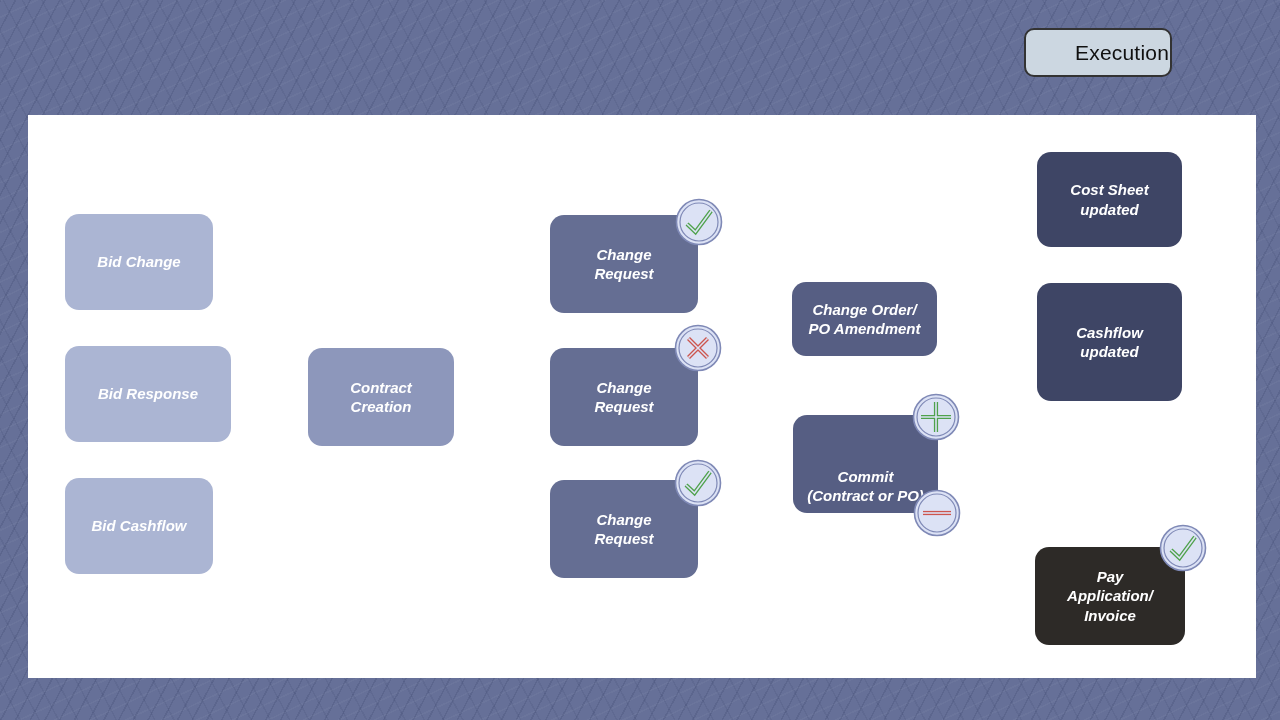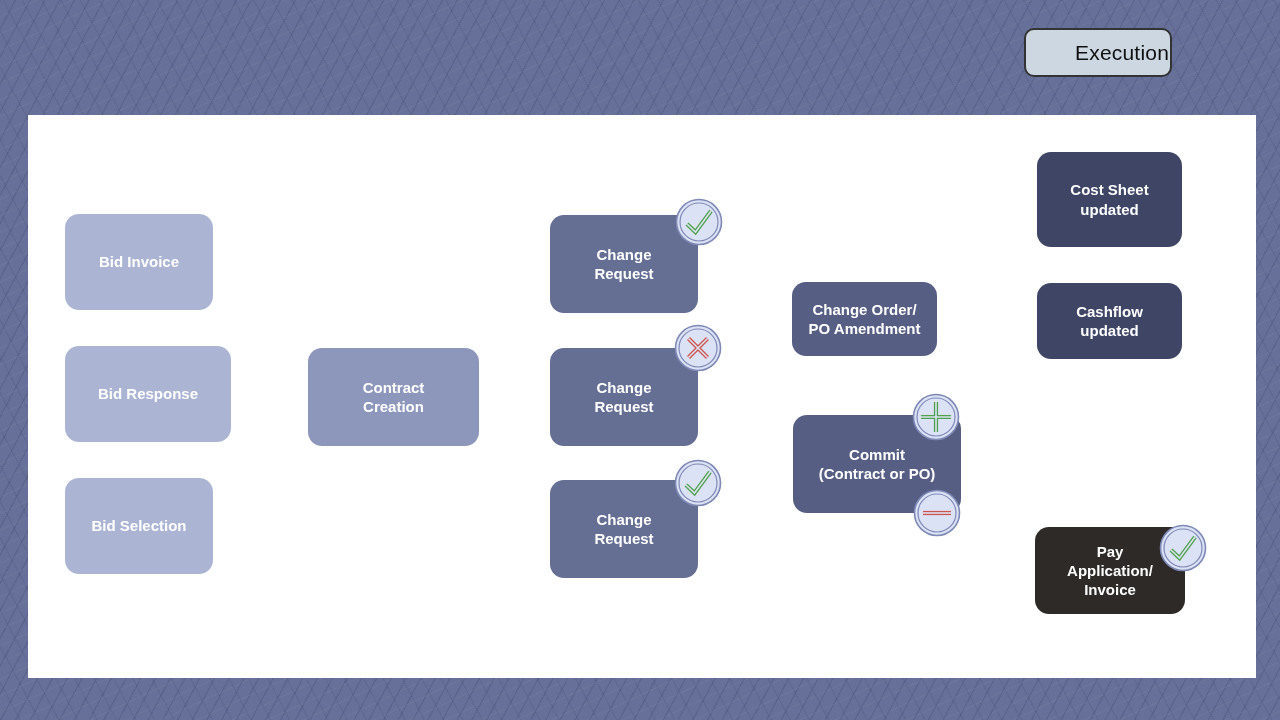--- a/index.html
+++ b/index.html
@@ -22,39 +22,40 @@
     position:absolute;left:28px;top:115px;width:1228px;height:563px;
     background:var(--canvas,#ffffff);
   }
   .connectors{position:absolute;left:0;top:0;width:1228px;height:563px;z-index:1;}
   .connectors path{fill:none;}
   .node{
     position:absolute;z-index:2;border-radius:14px;box-sizing:border-box;
     display:flex;align-items:center;justify-content:center;text-align:center;
     color:#ffffff;font-size:15px;font-weight:600;line-height:1.28;white-space:pre-line;
     padding:8px;
+    font-style:italic;
   }
   .tone-light{background:var(--node_light,#abb5d3);}
   .tone-medium{background:var(--node_medium,#8d97bb);}
   .tone-dark{background:var(--node_dark,#656e93);justify-content:center;}
   .tone-darker{background:var(--node_darker,#565e83);}
   .tone-navy{background:var(--node_navy,#3e4565);}
   .tone-black{background:var(--node_black,#2d2a27);}
   .p-bidreq{left:37px;top:99px;width:148px;height:96px;}
   .p-bidres{left:37px;top:231px;width:166px;height:96px;}
   .p-bidsel{left:37px;top:363px;width:148px;height:96px;}
-  .p-contract{left:280px;top:233px;width:171px;height:98px;}
+  .p-contract{left:280px;top:233px;width:146px;height:98px;}
   .p-cr1{left:522px;top:100px;width:148px;height:98px;}
   .p-cr2{left:522px;top:233px;width:148px;height:98px;}
   .p-cr3{left:522px;top:365px;width:148px;height:98px;}
   .p-co{left:764px;top:167px;width:145px;height:74px;}
-  .p-commit{left:765px;top:300px;width:168px;height:98px;}
+  .p-commit{left:765px;top:300px;width:145px;height:98px;align-items:flex-end;}
   .p-cost{left:1009px;top:37px;width:145px;height:95px;}
-  .p-cash{left:1009px;top:168px;width:145px;height:76px;}
-  .p-pay{left:1007px;top:412px;width:150px;height:87px;justify-content:center;}
+  .p-cash{left:1009px;top:168px;width:145px;height:118px;}
+  .p-pay{left:1007px;top:432px;width:150px;height:98px;justify-content:center;}
   .badge{position:absolute;z-index:3;width:48px;height:48px;}
   .b-cr1{left:647px;top:83px;}
   .b-cr2{left:646px;top:209px;}
   .b-cr3{left:646px;top:344px;}
   .b-plus{left:884px;top:278px;}
   .b-minus{left:885px;top:374px;}
   .b-pay{left:1131px;top:409px;}
   .badge svg{display:block;width:48px;height:48px;}
   .badge .disc{fill:var(--badge_fill,#dce2f5);stroke:var(--badge_ring,#7f89b6);stroke-width:1.6px;}
   .badge .ring{fill:none;stroke:var(--badge_ring,#7f89b6);stroke-width:1.2px;}
@@ -108,27 +109,27 @@
         <path d="M1166 207 L1155 216 L1166 225"></path>
       </g>
     </defs>
     <use href="#dk" class="wide dark"></use>
     <use href="#dk" class="thin"></use>
     <use href="#gr" class="wide green"></use>
     <use href="#gr" class="thin"></use>
   </svg>
 
   <div class="node tone-light p-bidreq">
-    <span>Bid Invoice</span>
+    <span>Bid Change</span>
   </div>
   <div class="node tone-light p-bidres">
     <span>Bid Response</span>
   </div>
   <div class="node tone-light p-bidsel">
-    <span>Bid Selection</span>
+    <span>Bid Cashflow</span>
   </div>
   <div class="node tone-medium p-contract">
     <span>Contract
 Creation</span>
   </div>
   <div class="node tone-dark p-cr1">
     <span>Change
 Request</span>
   </div>
   <div class="node tone-dark p-cr2">

